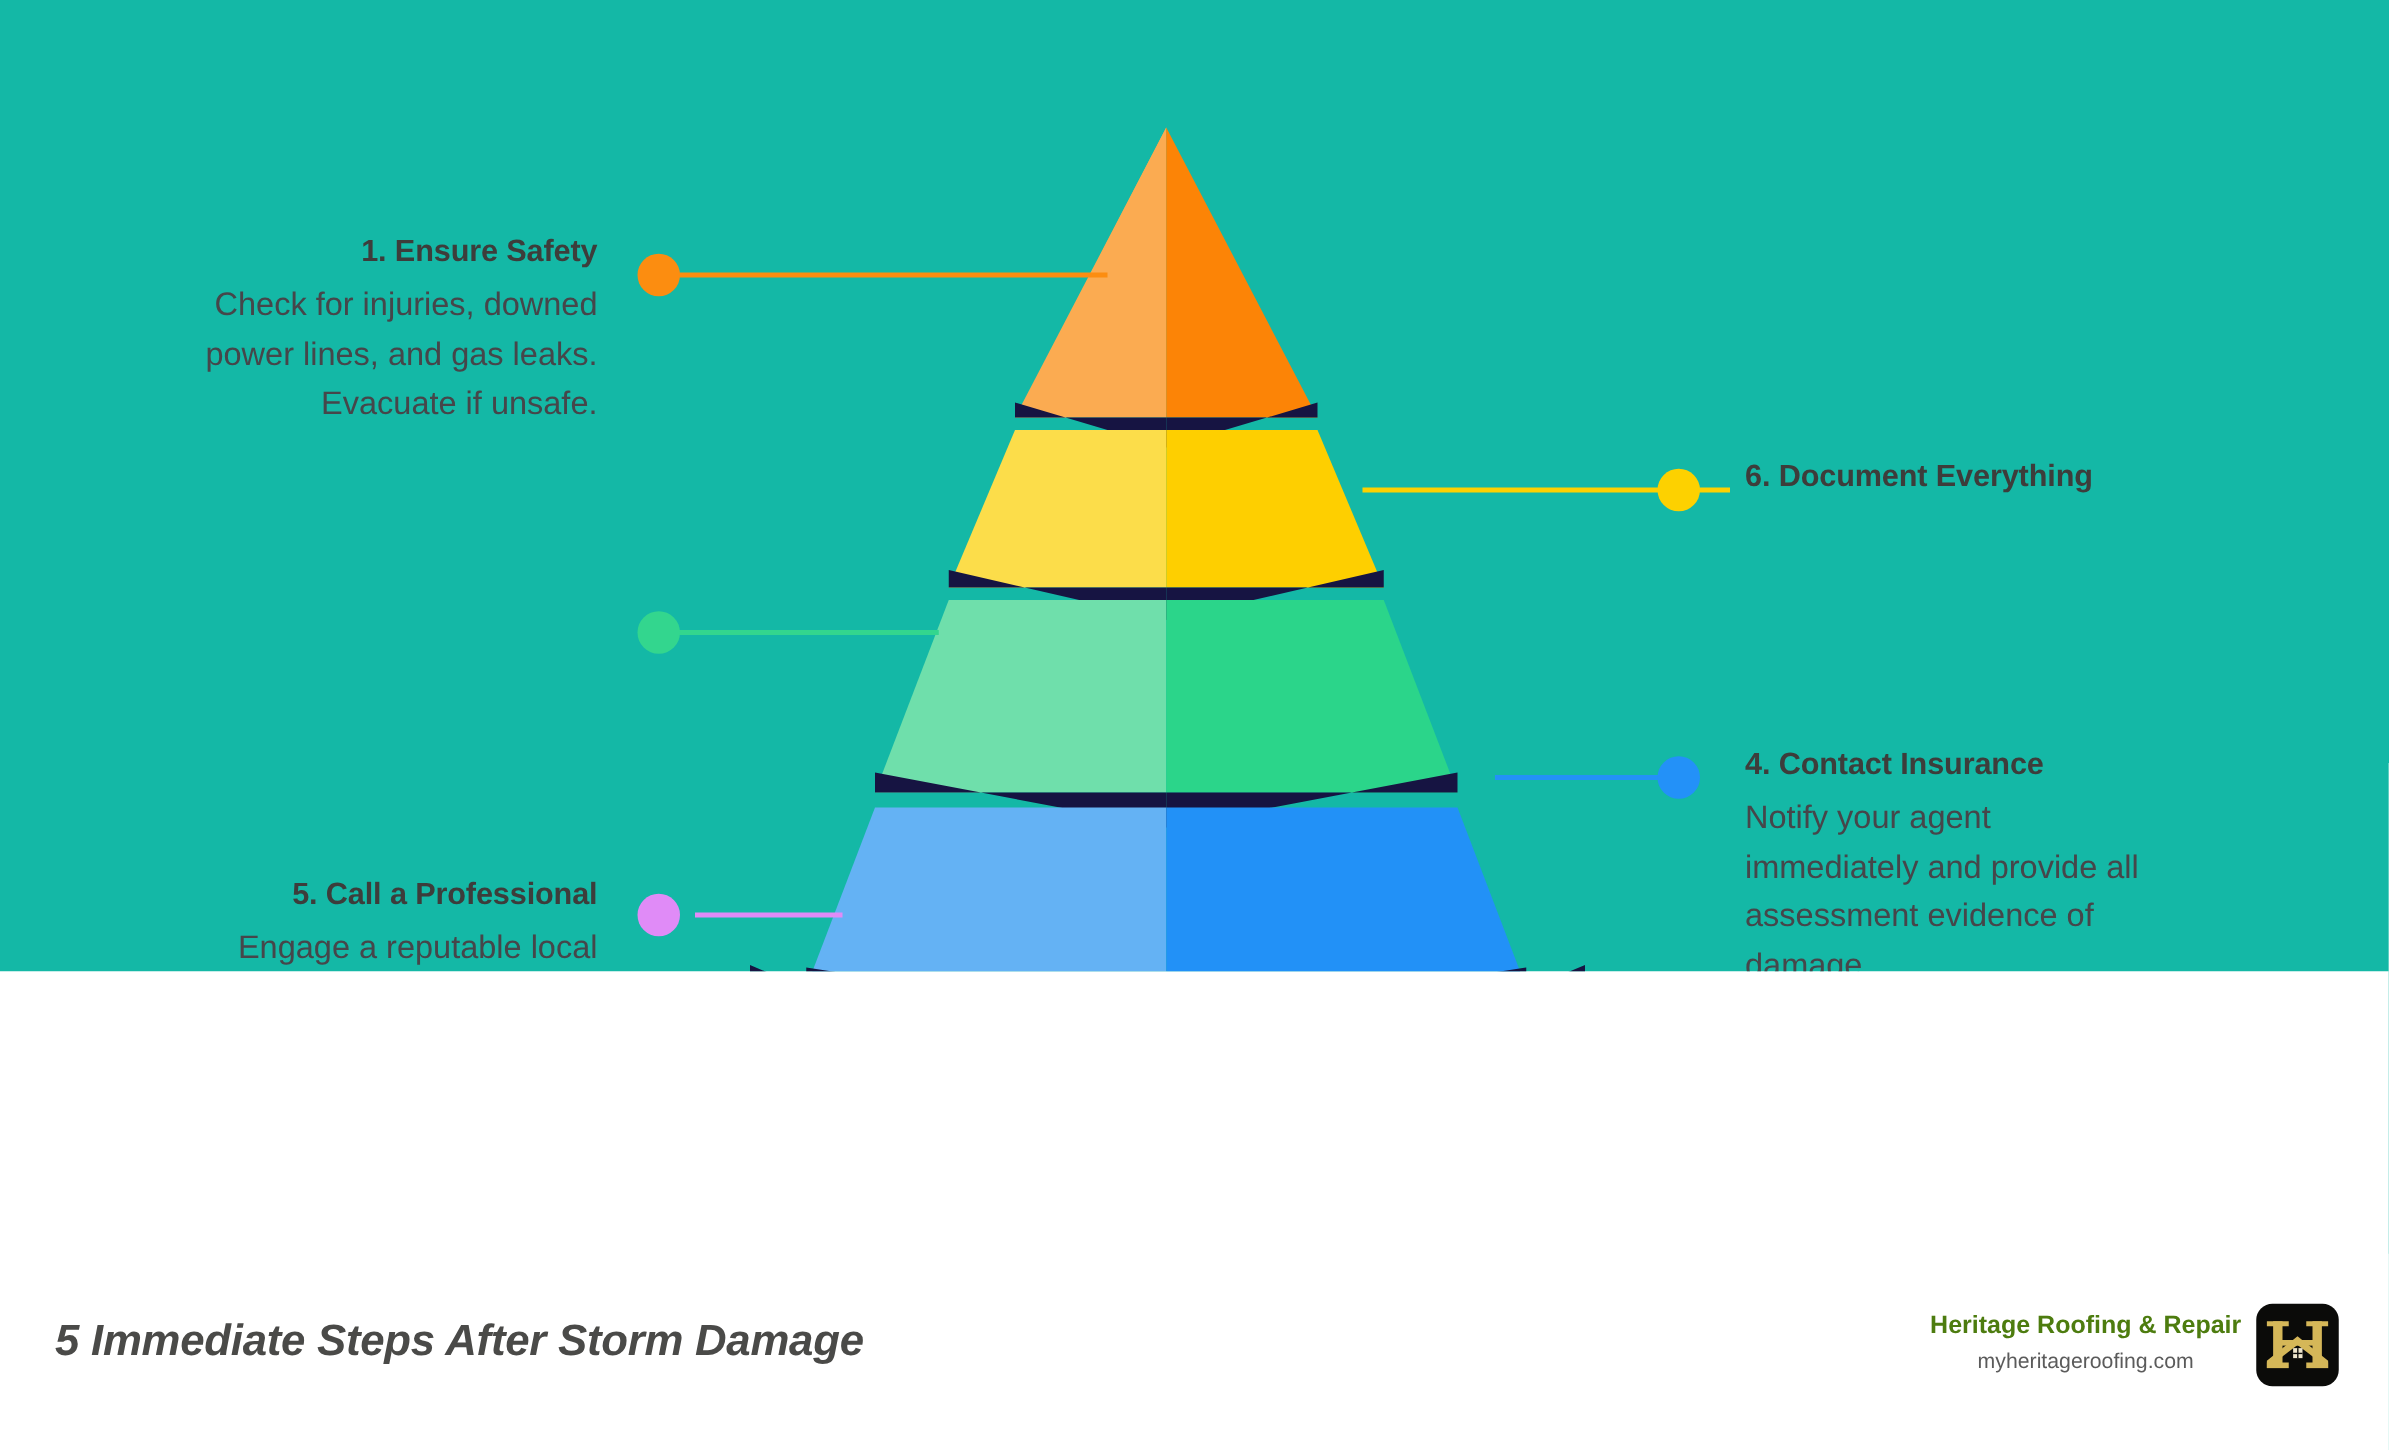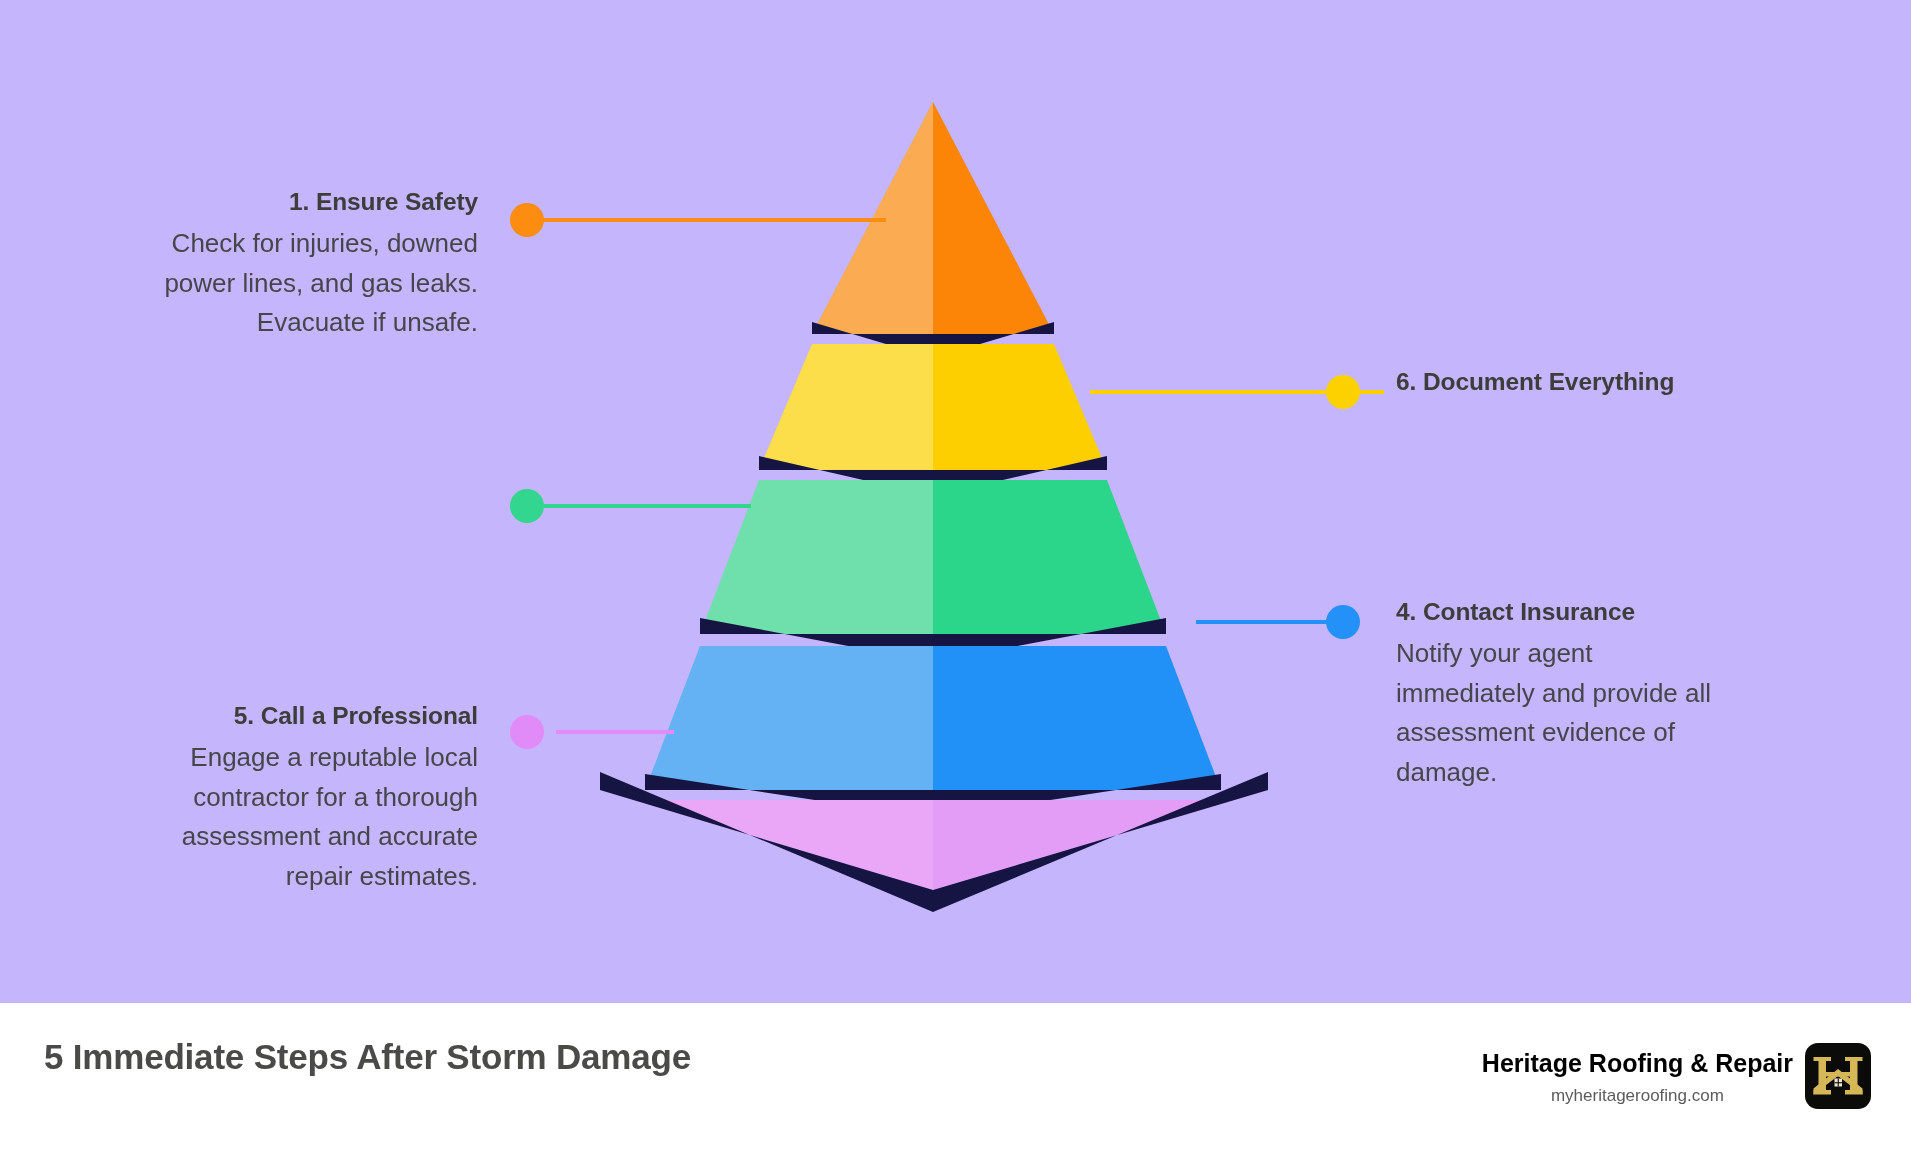--- a/index.html
+++ b/index.html
@@ -22,22 +22,22 @@
     width: 1911px;
     height: 1160px;
   }
 
   
   .stage {
     position: absolute;
     left: 0;
     top: 0;
     width: 1911px;
-    height: 1003px;
-    background: #c4b5fd;
+    height: 777px;
+    background: #14b8a6;
     overflow: hidden;
   }
 
   
   .pyramid-svg {
     position: absolute;
     left: 0;
     top: 0;
     width: 1911px;
     height: 1003px;
@@ -91,37 +91,38 @@
     position: absolute;
     left: 0;
     top: 1003px;
     width: 1911px;
     height: 157px;
     background: #ffffff;
   }
   .footer-title {
     position: absolute;
     left: 44px;
-    top: 34px;
+    top: 50px;
     font-size: 35px;
     font-weight: bold;
     color: #4a4a48;
     letter-spacing: -0.2px;
     white-space: nowrap;
+    font-style: italic;
   }
   .brand {
     position: absolute;
     right: 118px;
     top: 44px;
     text-align: right;
   }
   .brand-name {
-    font-size: 25px;
+    font-size: 20px;
     font-weight: bold;
-    color: #000000;
+    color: #4d7c0f;
     line-height: 1.35;
     white-space: nowrap;
   }
   .brand-url {
     font-size: 17px;
     font-weight: normal;
     color: #5b5b5b;
     line-height: 1.45;
     white-space: nowrap;
     margin-top: 3px;

